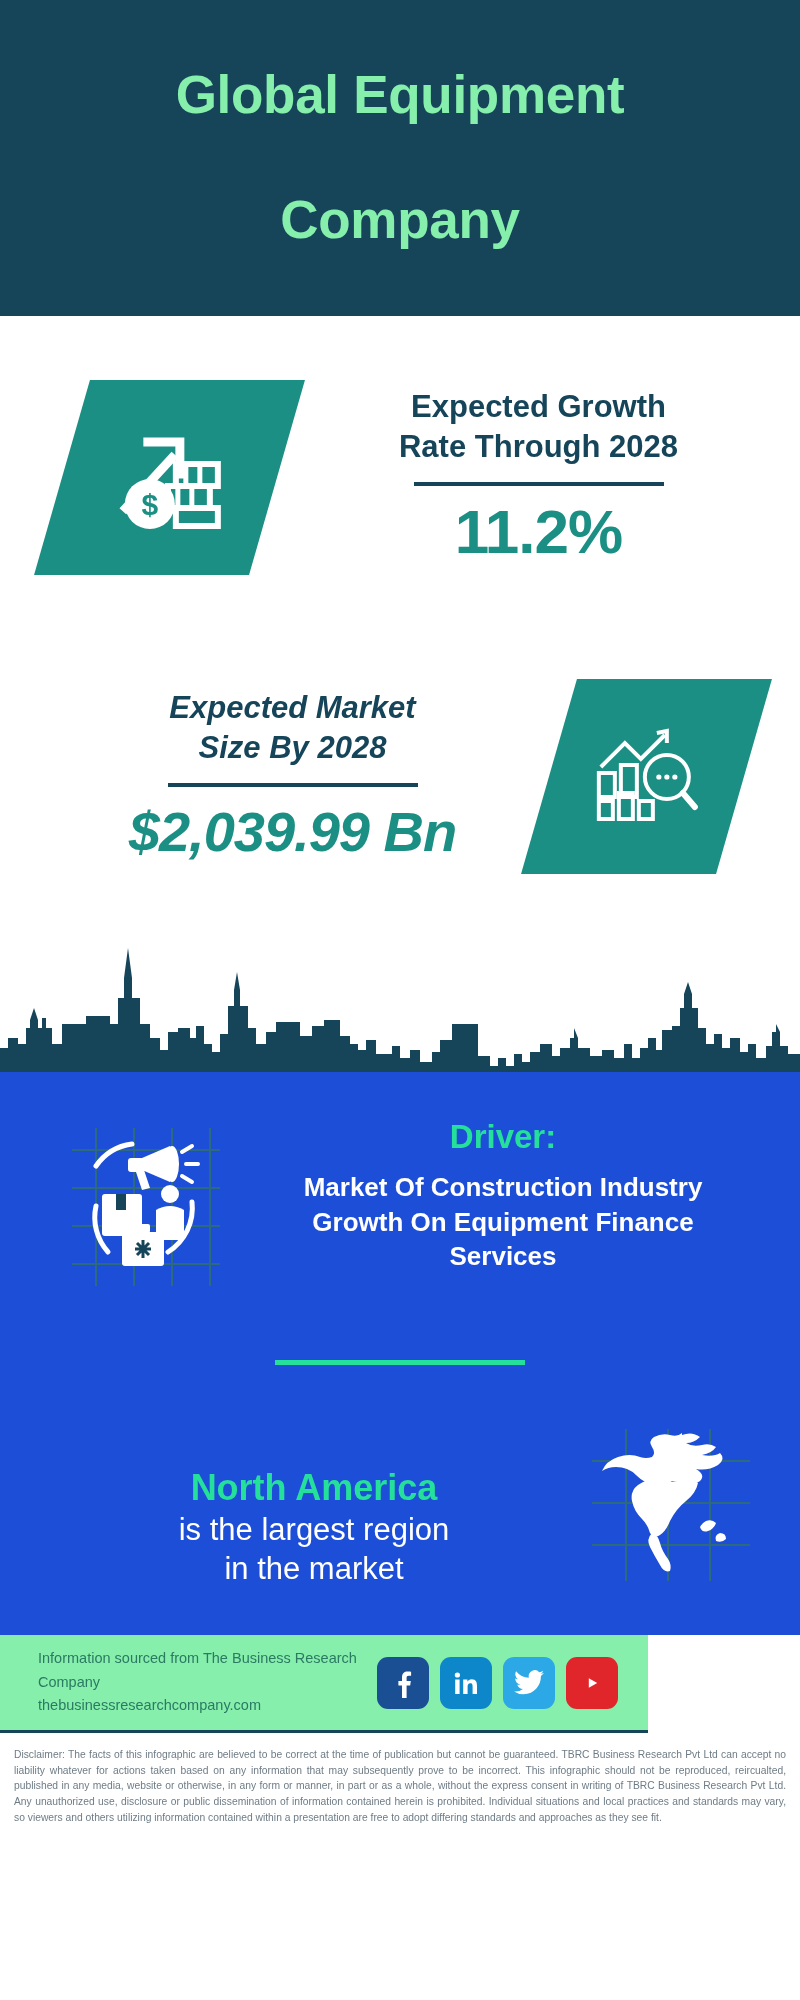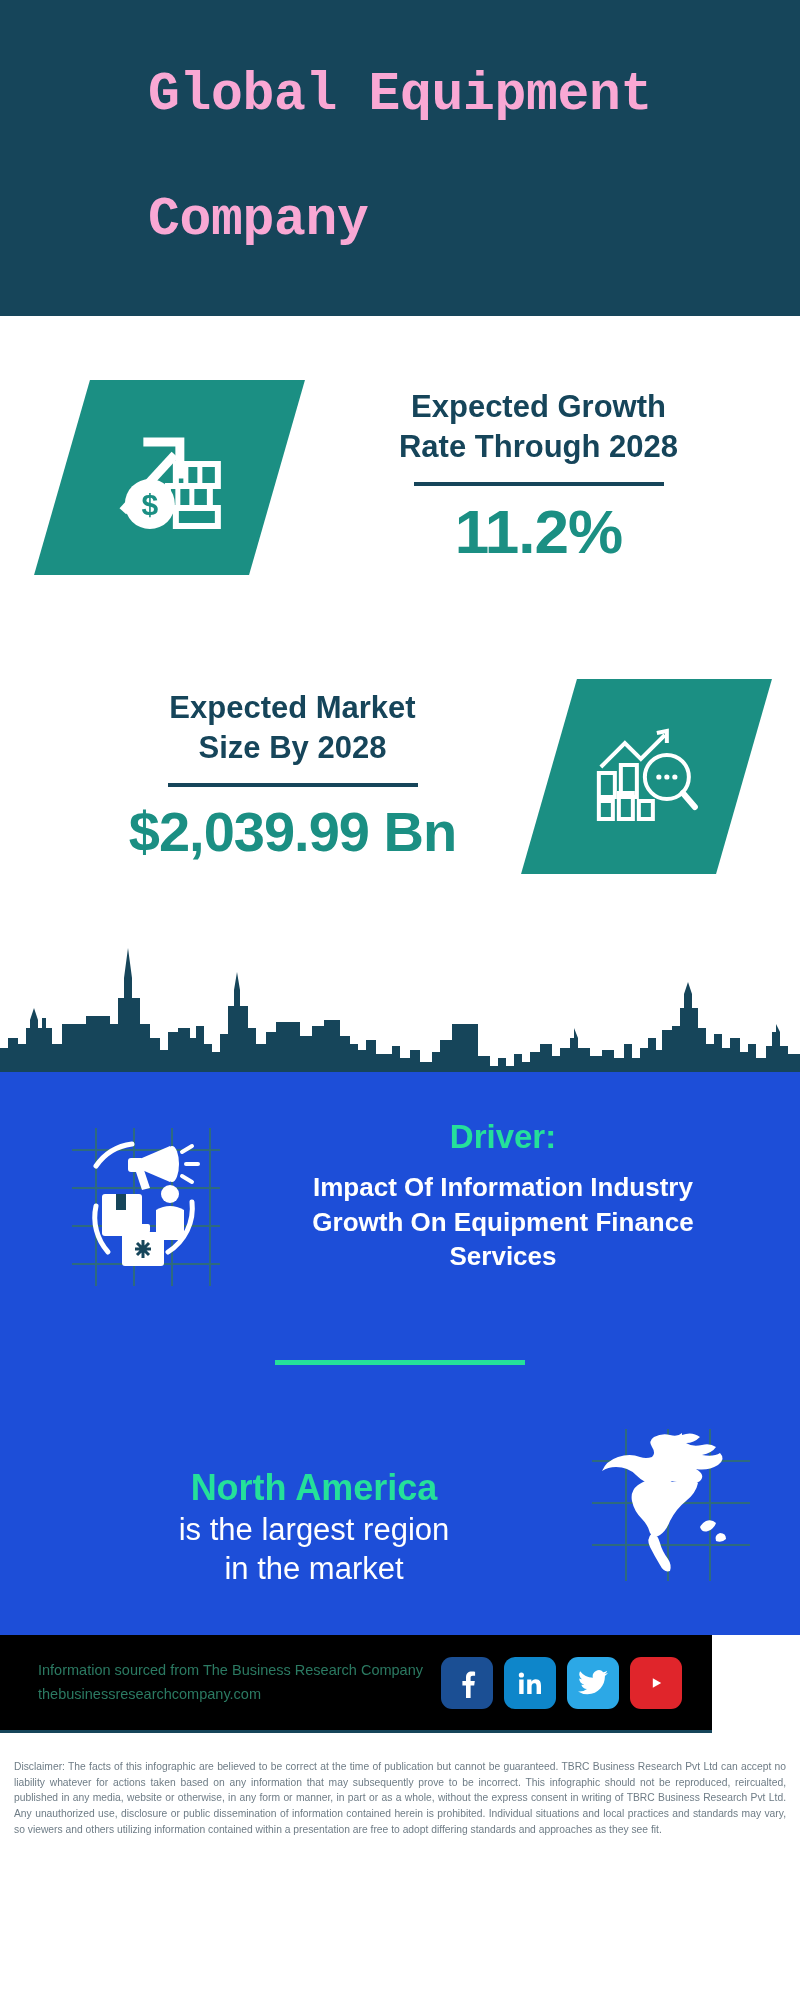--- a/index.html
+++ b/index.html
@@ -12,27 +12,26 @@
   }
 
   
   .header {
     background:#16455A;
     height:316px;
     display:flex; align-items:center; justify-content:center;
     padding:0 38px;
   }
   .header h1 {
-    color:#f9a8d4;
+    color:#86efac;
     font-size:53px;
     line-height:1.18;
     font-weight:bold;
-    text-align:left;
+    text-align:center;
     letter-spacing:-0.3px;
-    font-family:Liberation Mono, monospace;
   }
 
   
   .stat-row {
     display:flex; align-items:center;
     width:800px;
   }
   .stat-1 { height:310px; padding-top:12px; }
 
   .para-left {
@@ -61,21 +60,21 @@
     font-size:31px; font-weight:bold; line-height:1.28;
   }
   .rule {
     width:250px; height:4px; background:#16455A;
     margin:16px auto 10px;
   }
   .stat-text .value {
     color:#1B8F83;
     font-size:62px; font-weight:bold; letter-spacing:-1px;
   }
-  .stat-2 .stat-text { padding-left:36px; }
+  .stat-2 .stat-text { padding-left:36px;font-style:italic; }
   .stat-2 { height:300px; }
   .stat-2 .rule { margin-top:16px; }
   .stat-2 .value { font-size:56px;margin-top:12px; }
 
   
   .skyline { width:800px; height:140px; display:block; margin-top:6px; }
 
   
   .dark {
     background:#1d4ed8;
@@ -99,38 +98,38 @@
   }
 
   .region-row { display:flex; align-items:flex-end; padding:0 44px 38px 50px;gap:8px; }
   .region-body { flex:1; text-align:center; }
   .region-name { color:#25E09A; font-size:36px; font-weight:bold; line-height:1.2; }
   .region-sub { color:#ffffff; font-size:31px; line-height:1.28; }
   .region-icon { width:170px; flex:none; }
 
   
   .footer {
-    background:#000000; width:712px; height:98px;
+    background:#86efac; width:648px; height:98px;
     display:flex; align-items:center;
     padding:0 30px 0 38px;
     border-bottom:3px solid #16455A;
   }
   .footer-text { flex:1; color:#2B7A62; font-size:14.5px; line-height:1.65; }
   .socials { display:flex; gap:11px; align-items:center; }
   .s-ico {
     width:52px; height:52px; border-radius:11px;
     display:flex; align-items:center; justify-content:center;
   }
   .s-fb { background:#1B4F94; }
   .s-li { background:#0E86CA; }
   .s-tw { background:#2CA8E6; }
   .s-yt { background:#E0252B; }
 
   .disclaimer {
-    padding:26px 14px 0 14px;
+    padding:14px 14px 0 14px;
     color:#6E7C86; font-size:10.3px; line-height:1.52;
     text-align:justify;
   }
 </style>
 </head>
 <body>
 
 <div class="header">
   <h1>
     <span>Global Equipment</span><br>
@@ -234,21 +233,21 @@
           <rect x="86" y="114" width="14" height="9" rx="2" fill="#ffffff"></rect>
           <g stroke="#16455A" stroke-width="3">
             <path d="M93 130 V148 M85 139 H101 M87 133 L99 145 M99 133 L87 145"></path>
           </g>
         </g>
       </svg>
     </div>
     <div class="driver-body">
       <div class="driver-title">Driver:</div>
       <div class="driver-text">
-        <span>Impact Of Information Industry</span><br>
+        <span>Market Of Construction Industry</span><br>
         <span>Growth On Equipment Finance</span><br>
         <span>Services</span>
       </div>
     </div>
   </div>
 
   <div class="mint-rule"></div>
 
   <div class="region-row">
     <div class="region-body">

